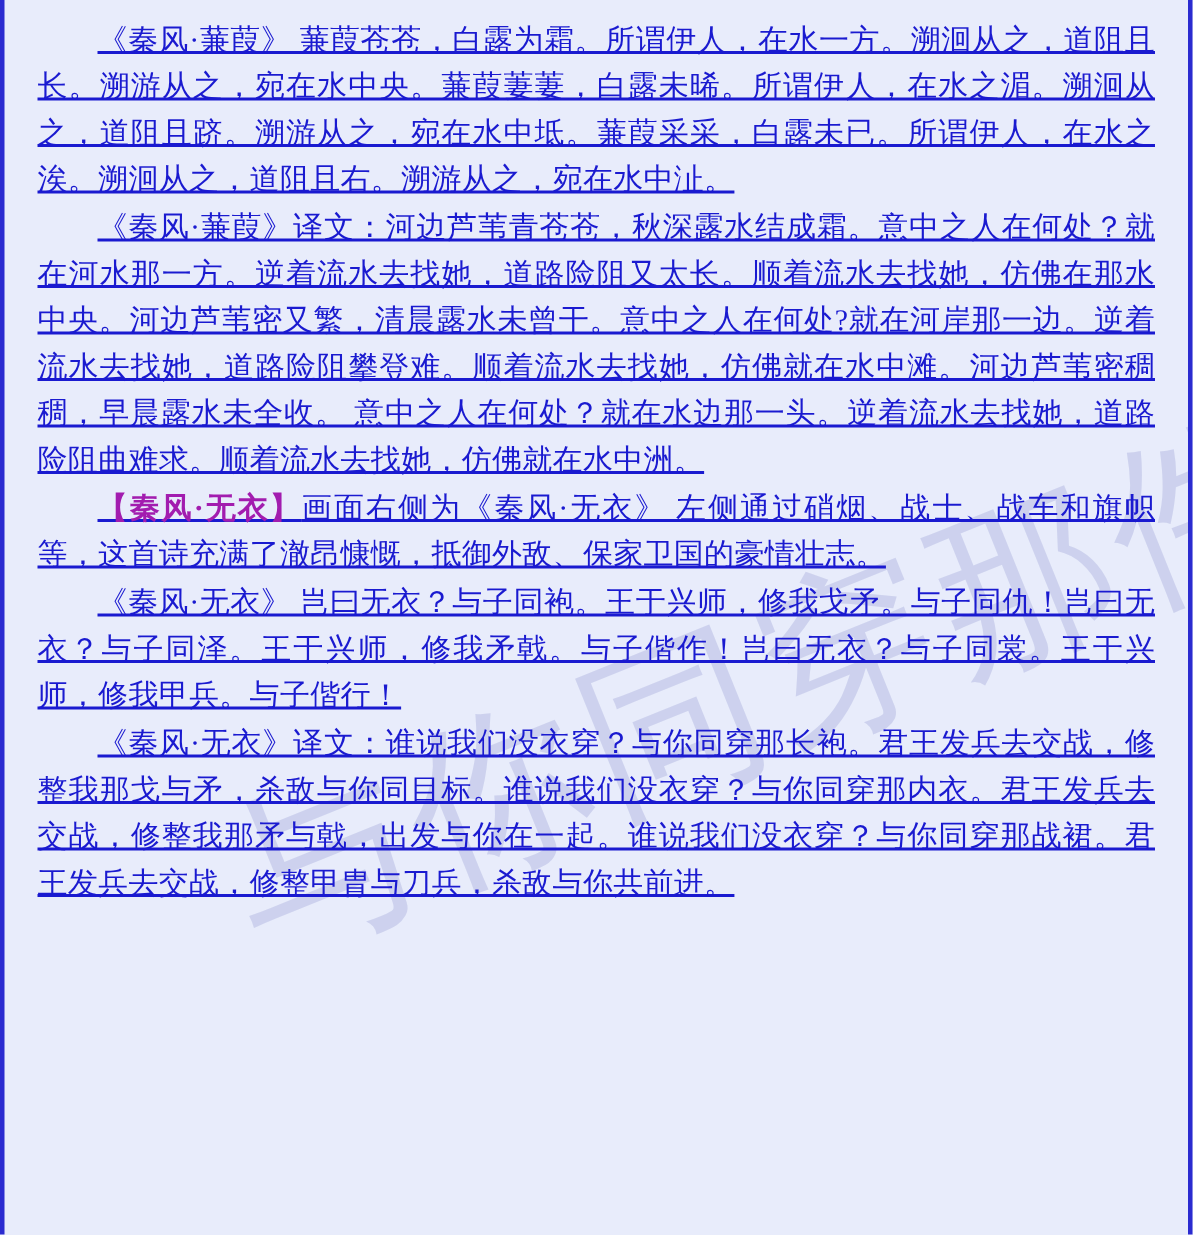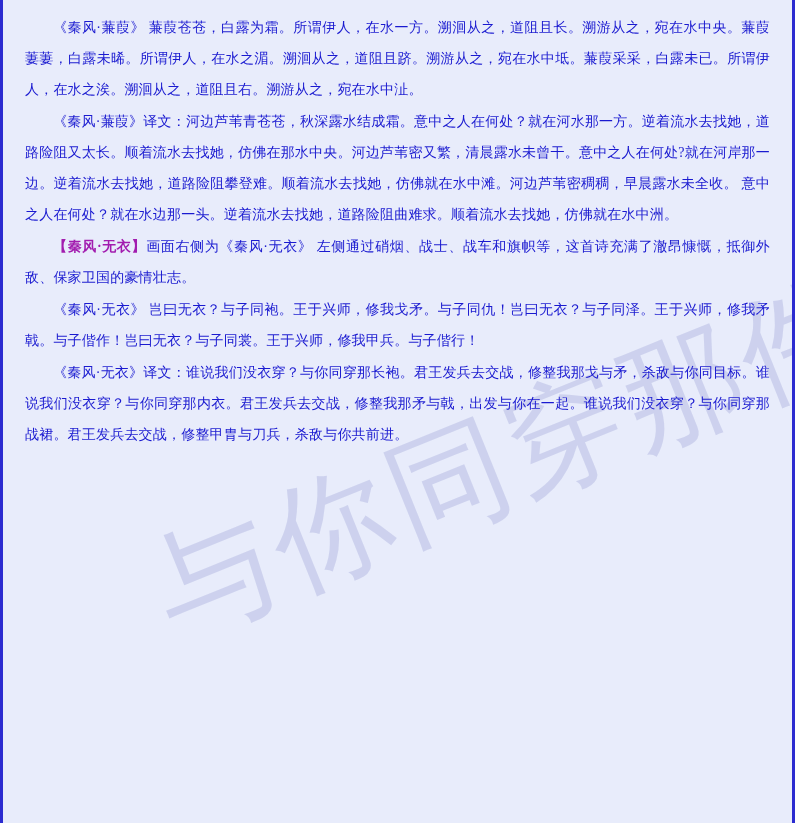--- a/index.html
+++ b/index.html
@@ -37,27 +37,28 @@
     user-select: none;
     z-index: 0;
   }
   .content {
     position: relative;
     z-index: 1;
     padding: 12px 22px 0 22px;
   }
   p.para {
     margin: 0 0 1px 0;
-    font-size: 14px;
+    font-size: 20px;
     line-height: 31px;
     color: #1a1ad0;
     text-align: justify;
     text-justify: inter-ideograph;
     text-indent: 2em;
     letter-spacing: 0.2px;
+    text-decoration: underline;
   }
   p.para.highlight-lead {
     text-indent: 2em;
   }
   .title-tag {
     color: #a21caf;
     font-weight: bold;
     margin-top: 21px;
   }
   .spacer {

